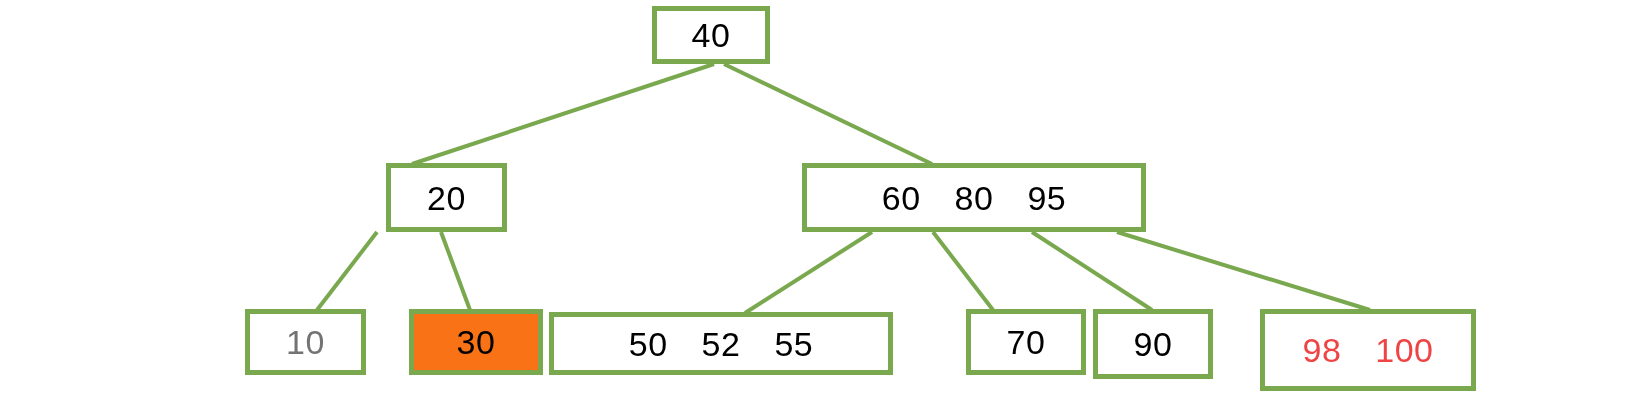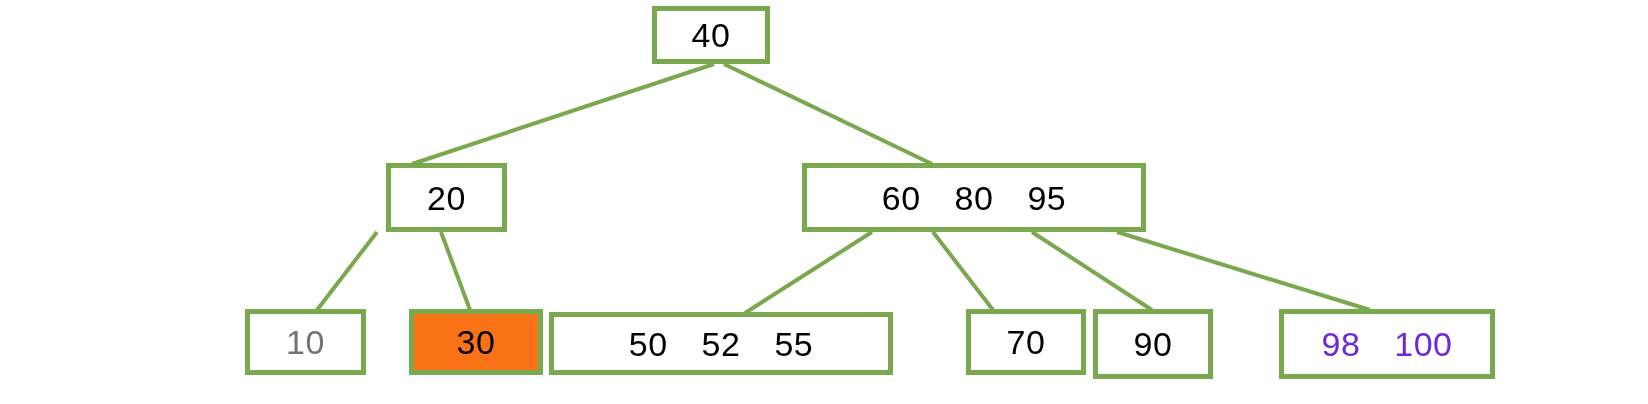--- a/index.html
+++ b/index.html
@@ -74,16 +74,16 @@
 
   <div id="node-layer">
       <div class="btree-node" style="left: 652px; top: 6px; width: 118px; height: 58px; border-color: rgb(122, 168, 79); background: rgb(255, 255, 255); color: rgb(0, 0, 0);"><div class="node-keys"><span class="node-key">40</span></div></div>
       <div class="btree-node" style="left: 350px; top: 163px; width: 121px; height: 69px; border-color: rgb(122, 168, 79); background: rgb(255, 255, 255); color: rgb(0, 0, 0); margin-left: 36px;"><div class="node-keys"><span class="node-key">20</span></div></div>
       <div class="btree-node" style="left: 802px; top: 163px; width: 344px; height: 69px; border-color: rgb(122, 168, 79); background: rgb(255, 255, 255); color: rgb(0, 0, 0);"><div class="node-keys"><span class="node-key">60</span><span class="key-gap" style="width: 34px;"></span><span class="node-key">80</span><span class="key-gap" style="width: 34px;"></span><span class="node-key">95</span></div></div>
       <div class="btree-node" style="left: 245px; top: 309px; width: 121px; height: 66px; border-color: rgb(122, 168, 79); background: rgb(255, 255, 255); color: #737373;"><div class="node-keys"><span class="node-key">10</span></div></div>
       <div class="btree-node" style="left: 409px; top: 309px; width: 134px; height: 66px; border-color: rgb(122, 168, 79); background: #f97316; color: rgb(0, 0, 0);"><div class="node-keys"><span class="node-key">30</span></div></div>
       <div class="btree-node" style="left: 549px; top: 312px; width: 344px; height: 63px; border-color: rgb(122, 168, 79); background: rgb(255, 255, 255); color: rgb(0, 0, 0);"><div class="node-keys"><span class="node-key">50</span><span class="key-gap" style="width: 34px;"></span><span class="node-key">52</span><span class="key-gap" style="width: 34px;"></span><span class="node-key">55</span></div></div>
       <div class="btree-node" style="left: 934px; top: 309px; width: 120px; height: 66px; border-color: rgb(122, 168, 79); background: rgb(255, 255, 255); color: rgb(0, 0, 0); margin-left: 32px;"><div class="node-keys"><span class="node-key">70</span></div></div>
       <div class="btree-node" style="left: 1093px; top: 309px; width: 120px; height: 70px; border-color: rgb(122, 168, 79); background: rgb(255, 255, 255); color: rgb(0, 0, 0);"><div class="node-keys"><span class="node-key">90</span></div></div>
-      <div class="btree-node" style="left: 1260px; top: 309px; width: 216px; height: 70px; border-color: rgb(122, 168, 79); background: rgb(255, 255, 255); color: #6d28d9; margin-left: 19px;"><div class="node-keys"><span class="node-key">98</span><span class="key-gap" style="width: 34px;"></span><span class="node-key">100</span></div></div>
+      <div class="btree-node" style="left: 1260px; top: 309px; width: 216px; height: 82px; border-color: rgb(122, 168, 79); background: rgb(255, 255, 255); color: #ef4444;"><div class="node-keys"><span class="node-key">98</span><span class="key-gap" style="width: 34px;"></span><span class="node-key">100</span></div></div>
     </div>
 
 </div>
 
 </body></html>

